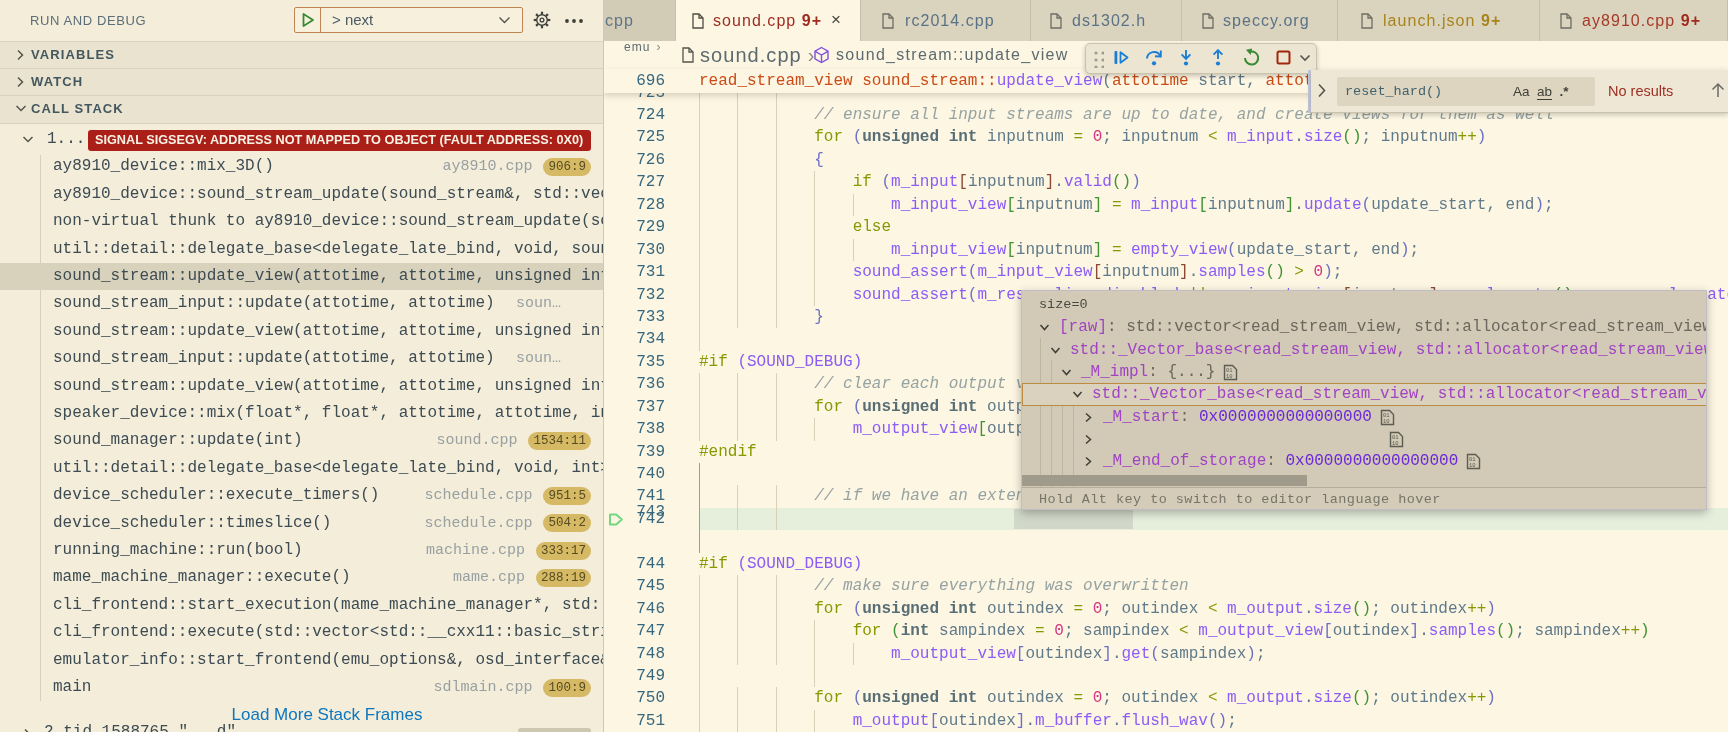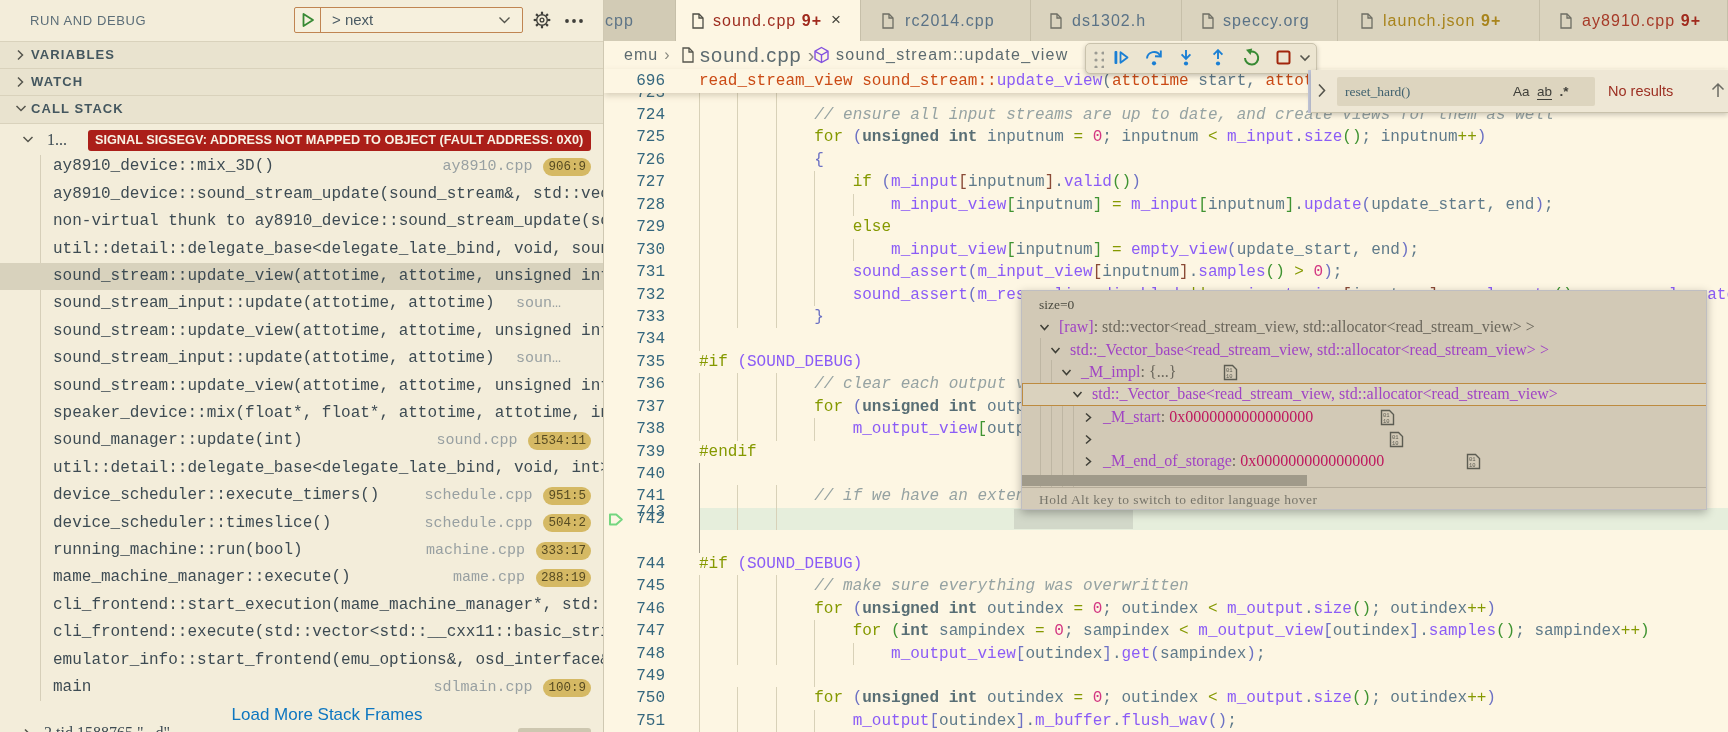--- a/index.html
+++ b/index.html
@@ -1,28 +1,28 @@
 <!DOCTYPE html>
 <html><head><meta charset="utf-8"><style>
 *{margin:0;padding:0;box-sizing:border-box}
 html,body{width:1728px;height:732px;overflow:hidden;background:#fdf6e3}
 #app{position:absolute;left:0;top:0;width:1728px;height:732px;font-family:"Liberation Sans",sans-serif}
 .abs{position:absolute}
-.mono{font-family:Liberation Serif, serif}
+.mono{font-family:Liberation Mono, monospace}
 
 .k{color:#859900}.b{color:#8b5cf6}.g{color:#5f7a8a}.c{color:#95a2a2;font-style:italic}
 .n{color:#d33682}.p1{color:#6c71c4}.p2{color:#3f9331}.p3{color:#8a4a36}.s{color:#586e75;font-weight:bold}.o{color:#cb4b16}
 .cl{position:absolute;left:699px;white-space:pre;font-family:"Liberation Mono",monospace;font-size:16px;line-height:22.44px;height:22.44px}
 .lnum{position:absolute;left:604px;width:61px;text-align:right;color:#35677e;font-family:"Liberation Mono",monospace;font-size:16px;line-height:22.44px}
 .guide{position:absolute;width:1px;background:#d8d1b8}
 .sfr{position:absolute;left:53px;white-space:pre;font-family:"Liberation Mono",monospace;font-size:16px;color:#3d4b53;line-height:27.4px;height:27.4px}
 .sfile{position:absolute;font-family:"Liberation Mono",monospace;font-size:15px;color:#98a0a2;line-height:27.4px}
 .sbadge{position:absolute;font-family:"Liberation Mono",monospace;font-size:12.5px;color:#574b22;background:#d5b964;border-radius:9px;height:18px;line-height:18px;padding:0 5px}
 .tabt{position:absolute;font-size:16px;letter-spacing:1.05px;line-height:41px;height:41px;white-space:pre}
-.pur{color:#a044c4}.grn{color:#be185d}.gv{color:#6b675c}
+.pur{color:#a044c4}.grn{color:#6d28d9}.gv{color:#6b675c}
 </style></head><body>
 <div id="app">
 <div class="abs" style="left:604px;top:0;width:1124px;height:732px;background:#fdf6e3"></div>
 <div class="abs" style="left:604px;top:0;width:1124px;height:41px;background:#dad3be"></div>
 <div class="abs" style="left:604px;top:0;width:72px;height:41px;background:#d2cbb5;border-right:1px solid #c6bfa9"></div>
 <div class="tabt" style="left:605px;top:0;color:#5f7587">cpp</div>
 <div class="abs" style="left:676px;top:0;width:185px;height:41px;background:#fdf6e3;border-right:1px solid #c6bfa9"></div>
 <svg class="abs" style="left:691px;top:13px" width="13" height="16" viewBox="0 0 13 16">
       <path d="M2 1 h6 l4 4 v10 h-10 z" fill="none" stroke="#4d4d45" stroke-width="1.3"></path>
       <path d="M8 1 v4 h4" fill="none" stroke="#4d4d45" stroke-width="1.3"></path>
@@ -52,21 +52,21 @@
       <path d="M2 1 h6 l4 4 v10 h-10 z" fill="none" stroke="#6e6e64" stroke-width="1.3"></path>
       <path d="M8 1 v4 h4" fill="none" stroke="#6e6e64" stroke-width="1.3"></path>
     </svg>
 <div class="tabt" style="left:1383px;top:0;color:#a8841c">launch.json <span style="font-weight:bold;color:#a8841c">9+</span></div>
 <div class="abs" style="left:1540px;top:0;width:188px;height:41px;background:#dad3be;border-right:1px solid #c6bfa9"></div>
 <svg class="abs" style="left:1559px;top:13px" width="13" height="16" viewBox="0 0 13 16">
       <path d="M2 1 h6 l4 4 v10 h-10 z" fill="none" stroke="#6e6e64" stroke-width="1.3"></path>
       <path d="M8 1 v4 h4" fill="none" stroke="#6e6e64" stroke-width="1.3"></path>
     </svg>
 <div class="tabt" style="left:1582px;top:0;color:#a63a28">ay8910.cpp <span style="font-weight:bold;color:#a02a1d">9+</span></div>
-<div class="abs" style="left:620px;top:41px;height:28px;line-height:28px;font-size:16px;letter-spacing:1.05px;color:#5d6b70"><span style="margin-left:4px">emu</span><span style="color:#8a8a80;padding:0 6px">›</span></div>
+<div class="abs" style="left:620px;top:33px;height:28px;line-height:28px;font-size:12px;letter-spacing:1.05px;color:#5d6b70"><span style="margin-left:4px">emu</span><span style="color:#8a8a80;padding:0 6px">›</span></div>
 <svg class="abs" style="left:681px;top:47px" width="13" height="16" viewBox="0 0 13 16">
       <path d="M2 1 h6 l4 4 v10 h-10 z" fill="none" stroke="#56564e" stroke-width="1.3"></path>
       <path d="M8 1 v4 h4" fill="none" stroke="#56564e" stroke-width="1.3"></path>
     </svg>
 <div class="abs" style="left:700px;top:41px;height:28px;line-height:28px;font-size:20px;letter-spacing:1.05px;color:#5d6b70">sound.cpp<span style="color:#8a8a80;padding:0 6px">›</span></div>
 <svg class="abs" style="left:813px;top:46px" width="17" height="18" viewBox="0 0 17 18">
       <path d="M8.5 1.5 L15 5.2 V12.8 L8.5 16.5 L2 12.8 V5.2 Z" fill="none" stroke="#8250df" stroke-width="1.4"></path>
       <path d="M2.2 5.3 L8.5 9 L14.8 5.3 M8.5 9 V16.2" fill="none" stroke="#8250df" stroke-width="1.4"></path>
     </svg>
 <div class="abs" style="left:836px;top:41px;height:28px;line-height:28px;font-size:16px;letter-spacing:1.05px;color:#5d6b70;letter-spacing:1.3px">sound_stream::update_view</div>

